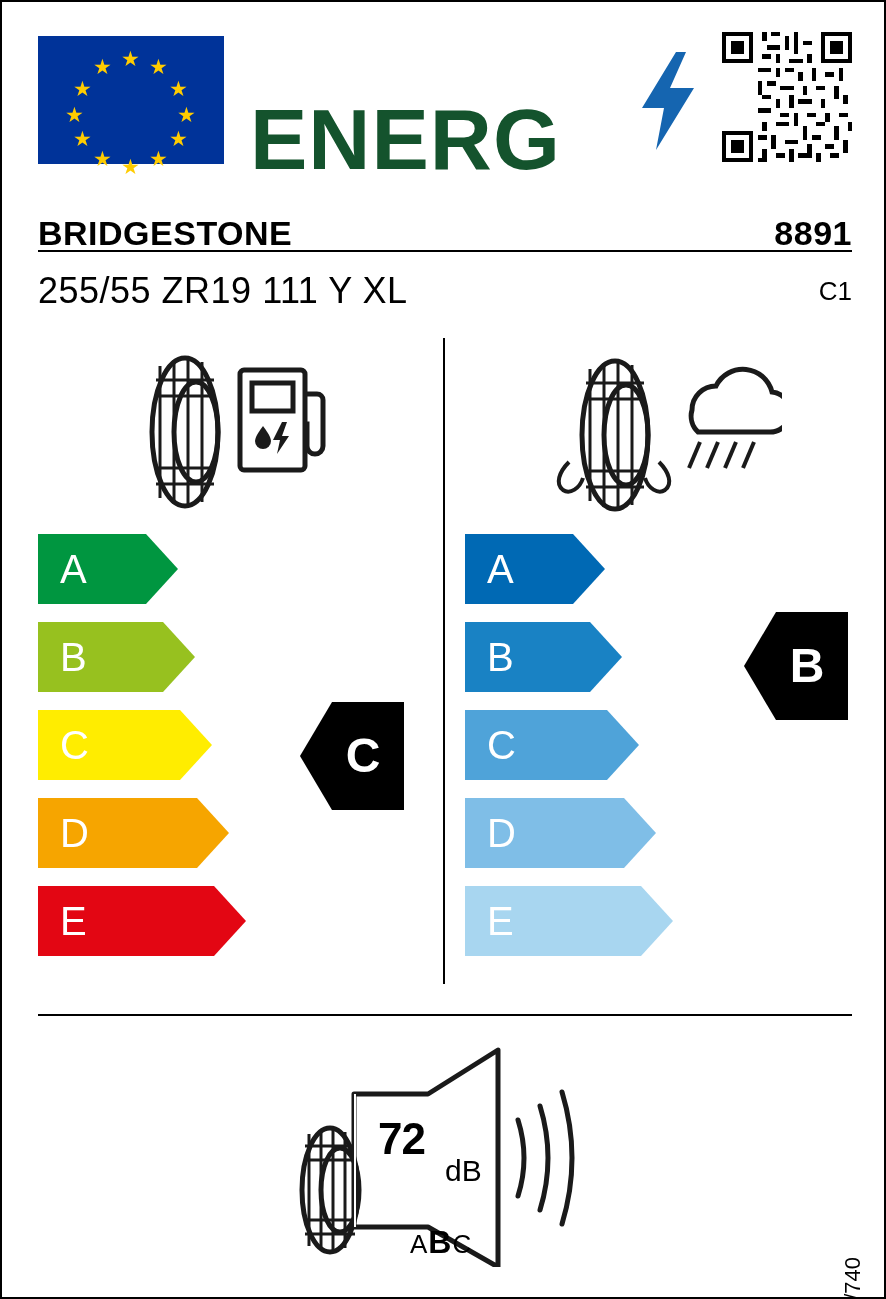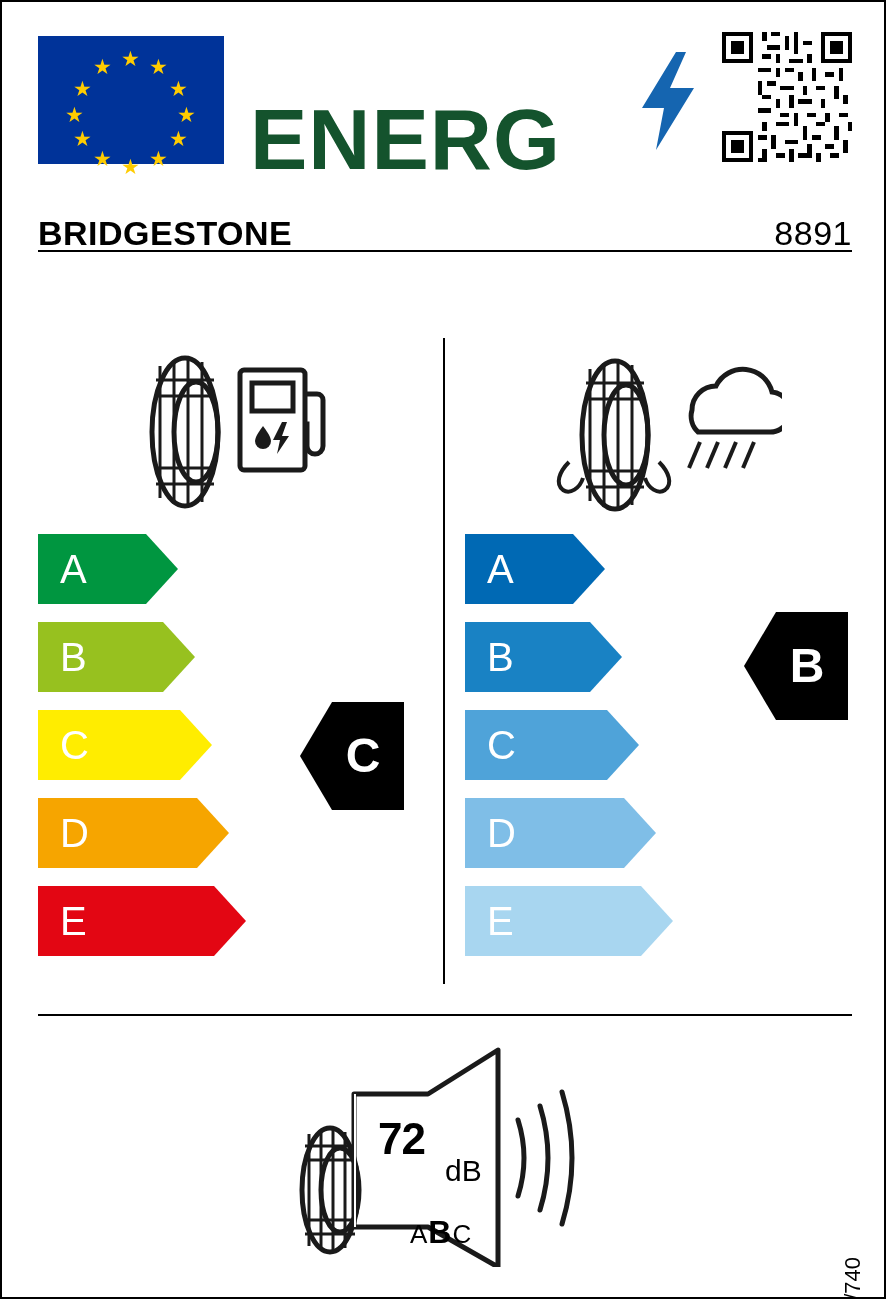--- a/index.html
+++ b/index.html
@@ -85,21 +85,21 @@
     top: 0;
     font-size: 34px;
     font-weight: bold;
     letter-spacing: 0.5px;
   }
   .model {
     position: absolute;
     right: 0;
     top: 0;
     font-size: 34px;
-    font-weight: normal;
+    font-weight: bold;
     letter-spacing: 0.5px;
   }
   .rule {
     position: absolute;
     left: 36px;
     width: 814px;
     height: 2px;
     background: #000;
   }
   .rule-1 { top: 248px; }
@@ -207,21 +207,21 @@
   .noise-unit {
     position: absolute;
     left: 163px;
     top: 80px;
     font-size: 30px;
     margin-top: 32px;
   }
   .noise-classes {
     position: absolute;
     left: 128px;
-    top: 172px;
+    top: 182px;
     font-size: 26px;
     letter-spacing: 1px;
   }
   .noise-classes .sel {
     font-size: 32px;
     font-weight: bold;
   }
 
   
   .reg {
@@ -338,20 +338,24 @@
       </g>
     </svg>
   </div>
 
   <div class="brand-row">
     <span class="brand">BRIDGESTONE</span>
     <span class="model">8891</span>
   </div>
   <div class="rule rule-1"></div>
 
+  <div class="size-row">
+    <span class="size">255/55 ZR19 111 Y XL</span>
+    <span class="class-code">C1</span>
+  </div>
 
   <div class="v-divider"></div>
 
   <svg class="pict pict-fuel" viewBox="0 0 210 165">
 
     <g fill="none" stroke="#1a1a1a" stroke-width="5">
       <ellipse cx="63" cy="82" rx="33" ry="74"></ellipse>
       <ellipse cx="74" cy="82" rx="22" ry="50"></ellipse>
     </g>
     <g stroke="#1a1a1a" stroke-width="3">

